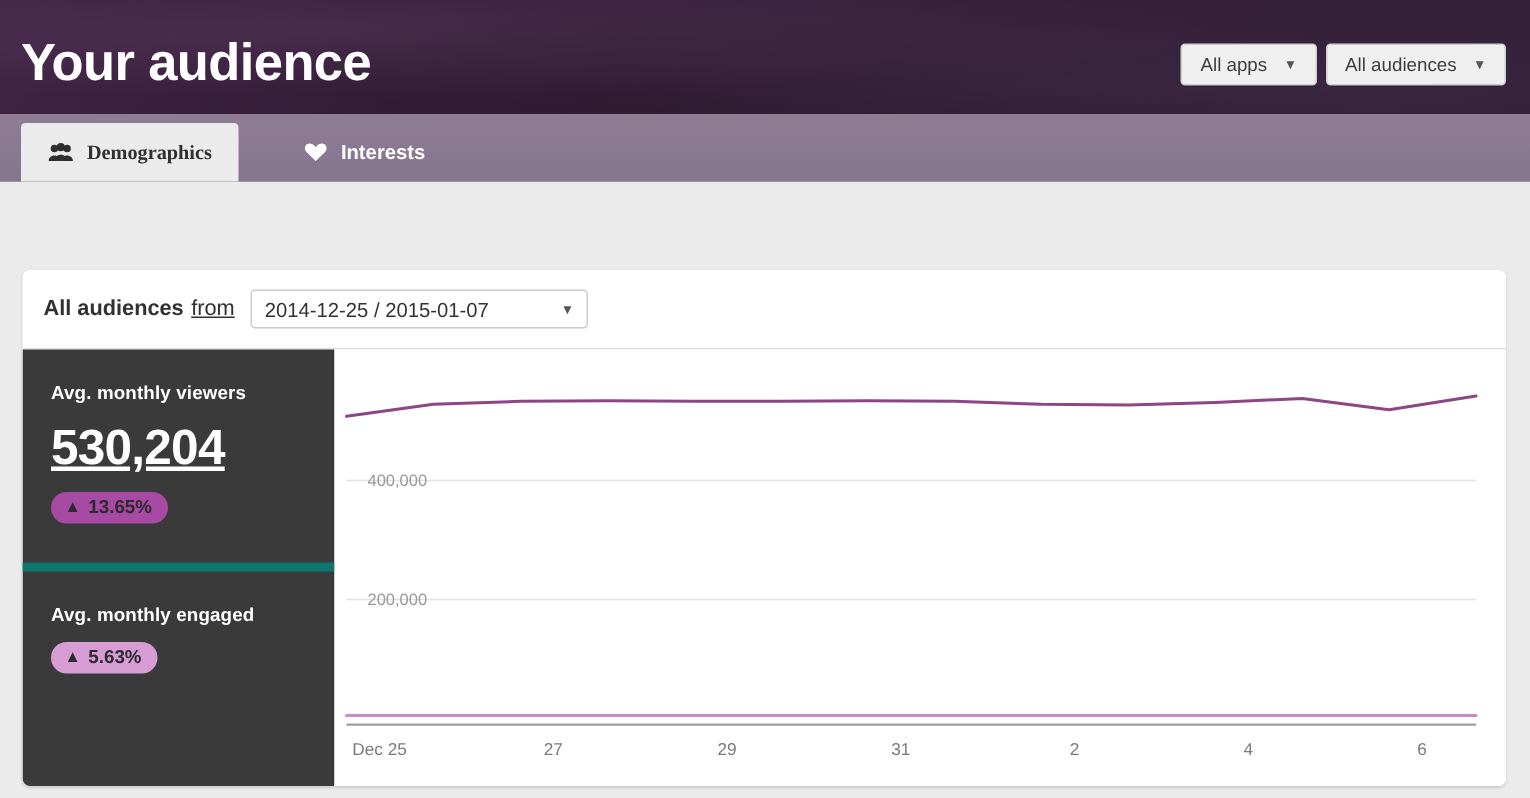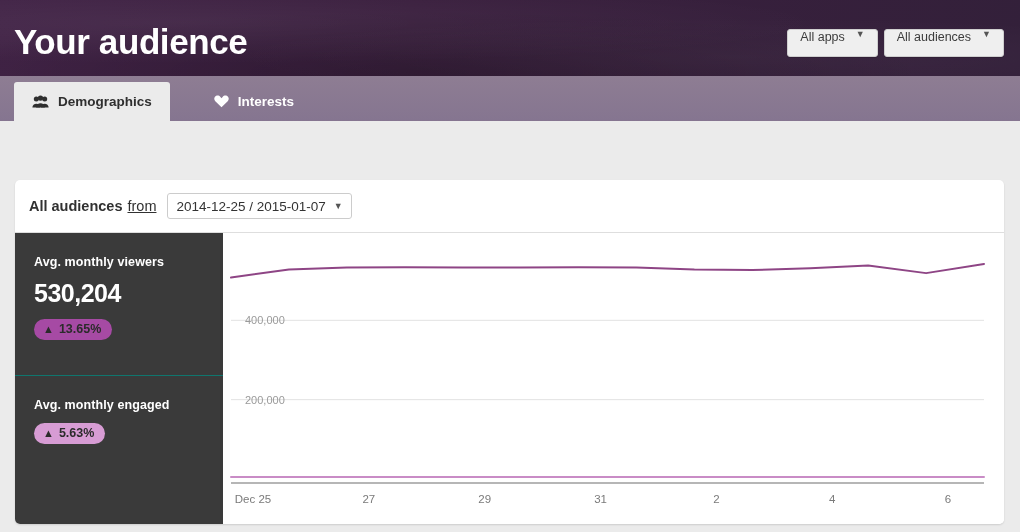--- a/index.html
+++ b/index.html
@@ -36,20 +36,21 @@
     gap: 6px;
   }
   .hdr-btn {
     height: 28px;
     background: #efefef;
     border: 1px solid #cfcfcf;
     border-radius: 3px;
     color: #3c3c3c;
     font-size: 12.5px;
     display: flex;
+    align-items: center;
     padding: 0 12px;
     white-space: nowrap;
     cursor: pointer;
     box-shadow: 0 1px 0 rgba(0,0,0,0.12);
   }
   .hdr-btn .caret {
     margin-left: 11px;
     font-size: 9px;
     color: #555;
     line-height: 1;
@@ -69,21 +70,21 @@
     height: 39px;
     display: flex;
     align-items: center;
     gap: 9px;
     padding: 0 18px;
     font-size: 13.5px;
     font-weight: bold;
     cursor: pointer;
     border-radius: 3px 3px 0 0;
   }
-  .tab.active { background: #ebebeb; color: #2f2f2f; }
+  .tab.active { background: #ebebeb; color: #2f2f2f; font-family: Liberation Serif, serif; }
   .tab.inactive { color: #ffffff; padding-left: 44px; }
   .tab .ico { display: flex; align-items: center; }
 
   
   .card {
     position: absolute;
     left: 15px; top: 180px;
     width: 989px;
     height: 344px;
     background: #ffffff;
@@ -108,45 +109,47 @@
     align-items: center;
     height: 26px;
     border: 1px solid #cccccc;
     border-radius: 3px;
     background: #fff;
     padding: 0 8px;
     margin: 0 6px;
     font-size: 13.5px;
     color: #333;
     cursor: pointer;
+    gap: 40px;
   }
   .date-select .caret { margin-left: 8px; font-size: 9px; color: #555; }
 
   .body-row { display: flex; height: 291px; }
 
   
   .metrics { width: 208px; background: #3a3a3a; flex: 0 0 208px; }
   .metric {
     height: 142px;
     padding: 22px 0 0 19px;
     position: relative;
   }
-  .metric + .metric { border-top: 1px solid #0f766e; }
+  .metric + .metric { border-top: 6px solid #0f766e; }
   .metric-label {
     color: #ffffff;
     font-size: 12.5px;
     font-weight: bold;
     letter-spacing: 0.1px;
   }
   .metric-value {
     color: #ffffff;
-    font-size: 25px;
+    font-size: 33px;
     font-weight: bold;
     margin-top: 10px;
     letter-spacing: -0.5px;
+    text-decoration: underline;
   }
   .badge {
     display: inline-flex;
     align-items: center;
     gap: 5px;
     margin-top: 11px;
     padding: 3px 11px 4px 9px;
     border-radius: 11px;
     font-size: 12.5px;
     font-weight: bold;

